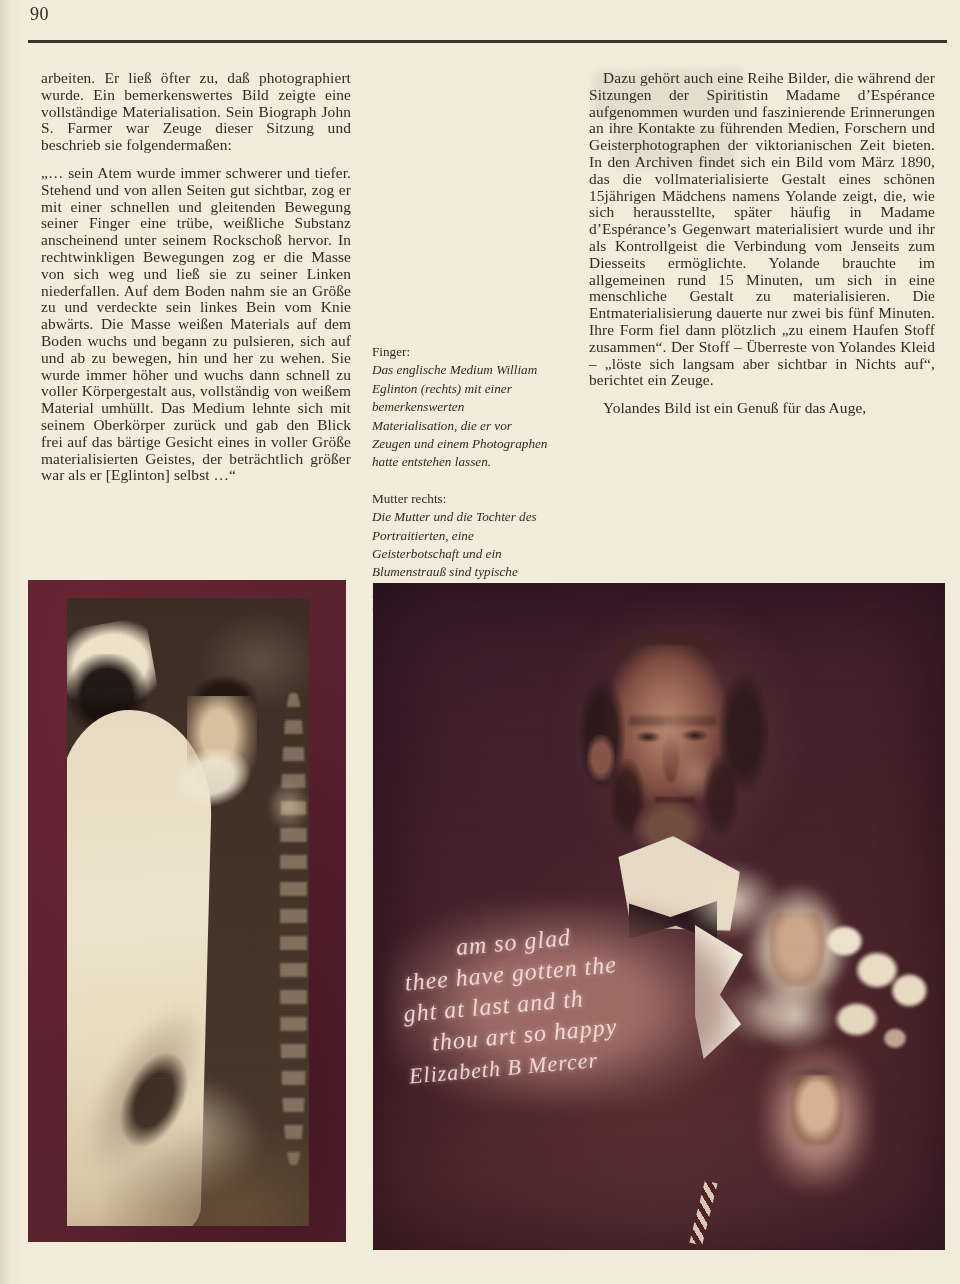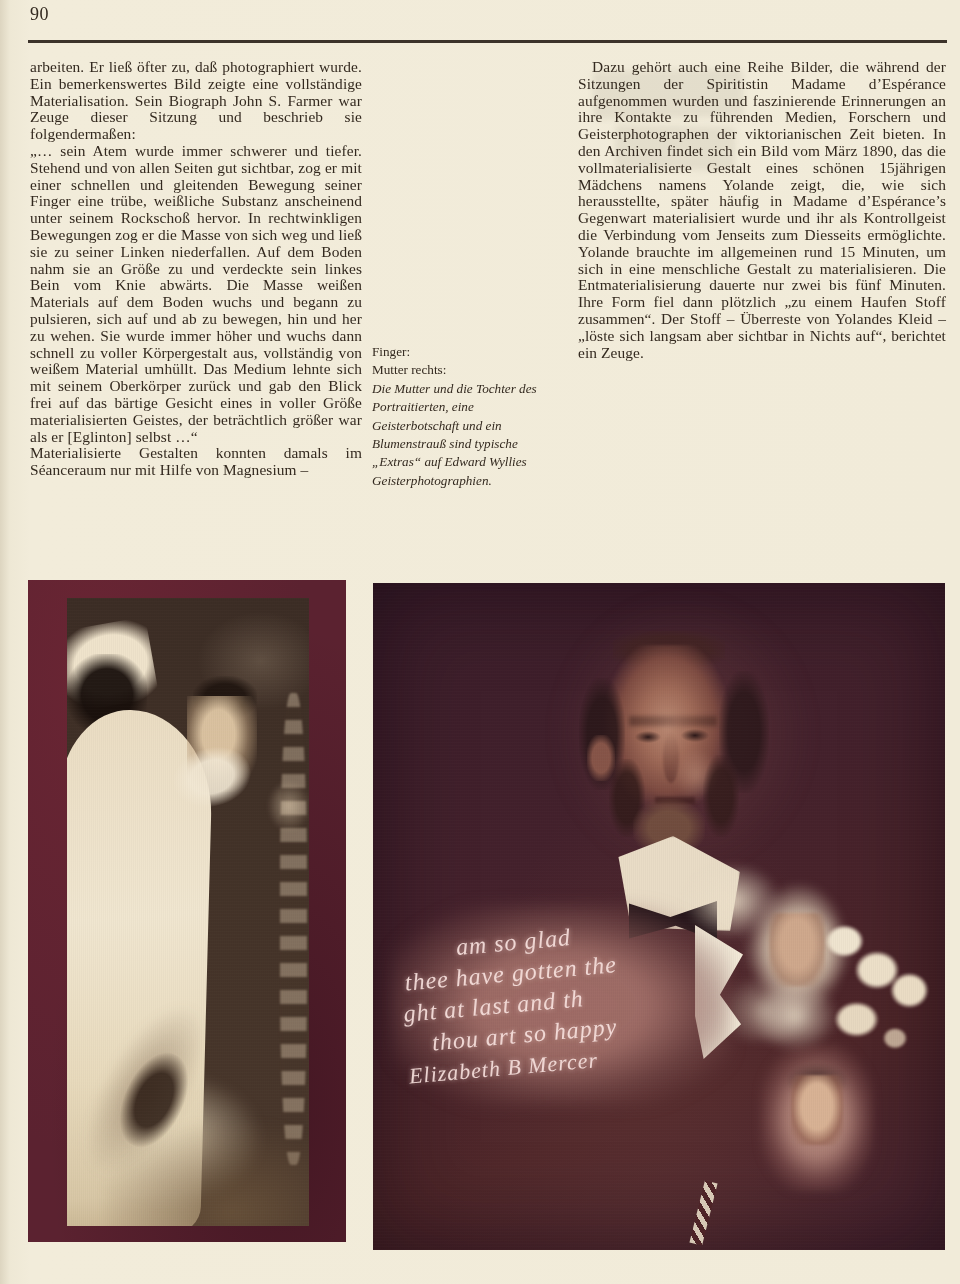--- a/index.html
+++ b/index.html
@@ -11,21 +11,21 @@
     color:#33291f;
   }
   .abs { position:absolute; }
 
   
   .page-number { left:30px; top:4px; font-size:18px; letter-spacing:.5px; }
   .header-rule { left:28px; top:40px; width:919px; height:3px; background:#3c332a; }
 
   
   .col { text-align:justify; font-size:15.4px; line-height:16.8px; letter-spacing:.1px; }
-  .col p { margin:0; }
+  .col p { margin:11px; }
   .col-left  { left:30px;  top:59px; width:332px; }
   .col-right { left:578px; top:59px; width:368px; }
   .quote-block { margin-left:13px;font-family:Liberation Serif, serif; }
   .indent { text-indent:14px; }
 
   
   .showthrough { left:585px; top:62px; width:195px; height:125px; opacity:.55; }
   .showthrough div { position:absolute; background:rgba(150,143,126,.28); filter:blur(3px); border-radius:4px; }
   .st1 { left:8px;  top:8px;  width:150px; height:48px; transform:rotate(-1deg); }
   .st2 { left:30px; top:64px; width:120px; height:44px; transform:rotate(1deg); }
@@ -168,31 +168,32 @@
 <div class="abs header-rule"></div>
 
 <div class="abs showthrough">
   <div class="st1"></div>
   <div class="st2"></div>
 </div>
 
 <div class="abs col col-left">
   <p>arbeiten. Er ließ öfter zu, daß photographiert wurde. Ein bemerkenswertes Bild zeigte eine vollständige Materialisation. Sein Biograph John S. Farmer war Zeuge dieser Sitzung und beschrieb sie folgendermaßen:</p>
   <p class="quote-block">„… sein Atem wurde immer schwerer und tiefer. Stehend und von allen Seiten gut sichtbar, zog er mit einer schnellen und gleitenden Bewegung seiner Finger eine trübe, weißliche Substanz anscheinend unter seinem Rockschoß hervor. In rechtwinkligen Bewegungen zog er die Masse von sich weg und ließ sie zu seiner Linken niederfallen. Auf dem Boden nahm sie an Größe zu und verdeckte sein linkes Bein vom Knie abwärts. Die Masse weißen Materials auf dem Boden wuchs und begann zu pulsieren, sich auf und ab zu bewegen, hin und her zu wehen. Sie wurde immer höher und wuchs dann schnell zu voller Körpergestalt aus, vollständig von weißem Material umhüllt. Das Medium lehnte sich mit seinem Oberkörper zurück und gab den Blick frei auf das bärtige Gesicht eines in voller Größe materialisierten Geistes, der beträchtlich größer war als er [Eglinton] selbst …“</p>
-  <p>Materialisierte Gestalten konnten damals im Séanceraum nur mit Hilfe von Magnesium –</p>
 </div>
 
 <div class="abs captions">
   <div class="cap-label">Finger:</div>
+  <div class="cap-text">Das englische Medium William Eglinton (rechts) mit einer bemerkenswerten Materialisation, die er vor Zeugen und einem Photographen hatte entstehen lassen.</div>
   <div class="cap-label">Mutter rechts:</div>
   <div class="cap-text">Die Mutter und die Tochter des Portraitierten, eine Geisterbotschaft und ein Blumenstrauß sind typische „Extras“ auf Edward Wyllies Geisterphotographien.</div>
 </div>
 
 <div class="abs col col-right">
   <p class="indent">Dazu gehört auch eine Reihe Bilder, die während der Sitzungen der Spiritistin Madame d’Espérance aufgenommen wurden und faszinierende Erinnerungen an ihre Kontakte zu führenden Medien, Forschern und Geisterphotographen der viktorianischen Zeit bieten. In den Archiven findet sich ein Bild vom März 1890, das die vollmaterialisierte Gestalt eines schönen 15jährigen Mädchens namens Yolande zeigt, die, wie sich herausstellte, später häufig in Madame d’Espérance’s Gegenwart materialisiert wurde und ihr als Kontrollgeist die Verbindung vom Jenseits zum Diesseits ermöglichte. Yolande brauchte im allgemeinen rund 15 Minuten, um sich in eine menschliche Gestalt zu materialisieren. Die Entmaterialisierung dauerte nur zwei bis fünf Minuten. Ihre Form fiel dann plötzlich „zu einem Haufen Stoff zusammen“. Der Stoff – Überreste von Yolandes Kleid – „löste sich langsam aber sichtbar in Nichts auf“, berichtet ein Zeuge.</p>
+  <p class="indent">Yolandes Bild ist ein Genuß für das Auge,</p>
 </div>
 
 <div class="abs photo-left">
   <div class="abs lp-inner">
     <div class="lp-turban"></div>
     <div class="lp-darkface"></div>
     <div class="lp-robe"></div>
     <div class="lp-skirt"></div>
     <div class="lp-robe-shadow"></div>
     <div class="lp-hand-dark"></div>

